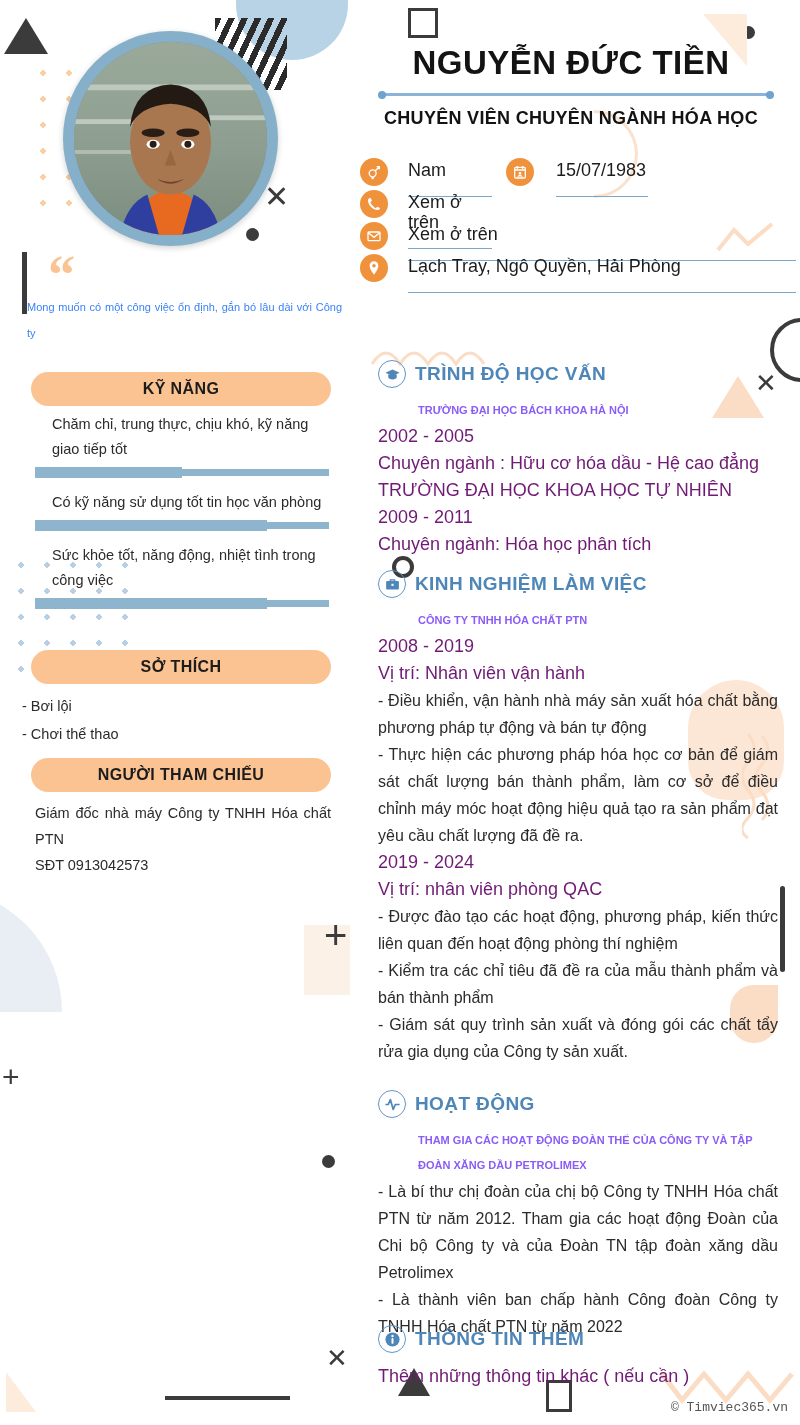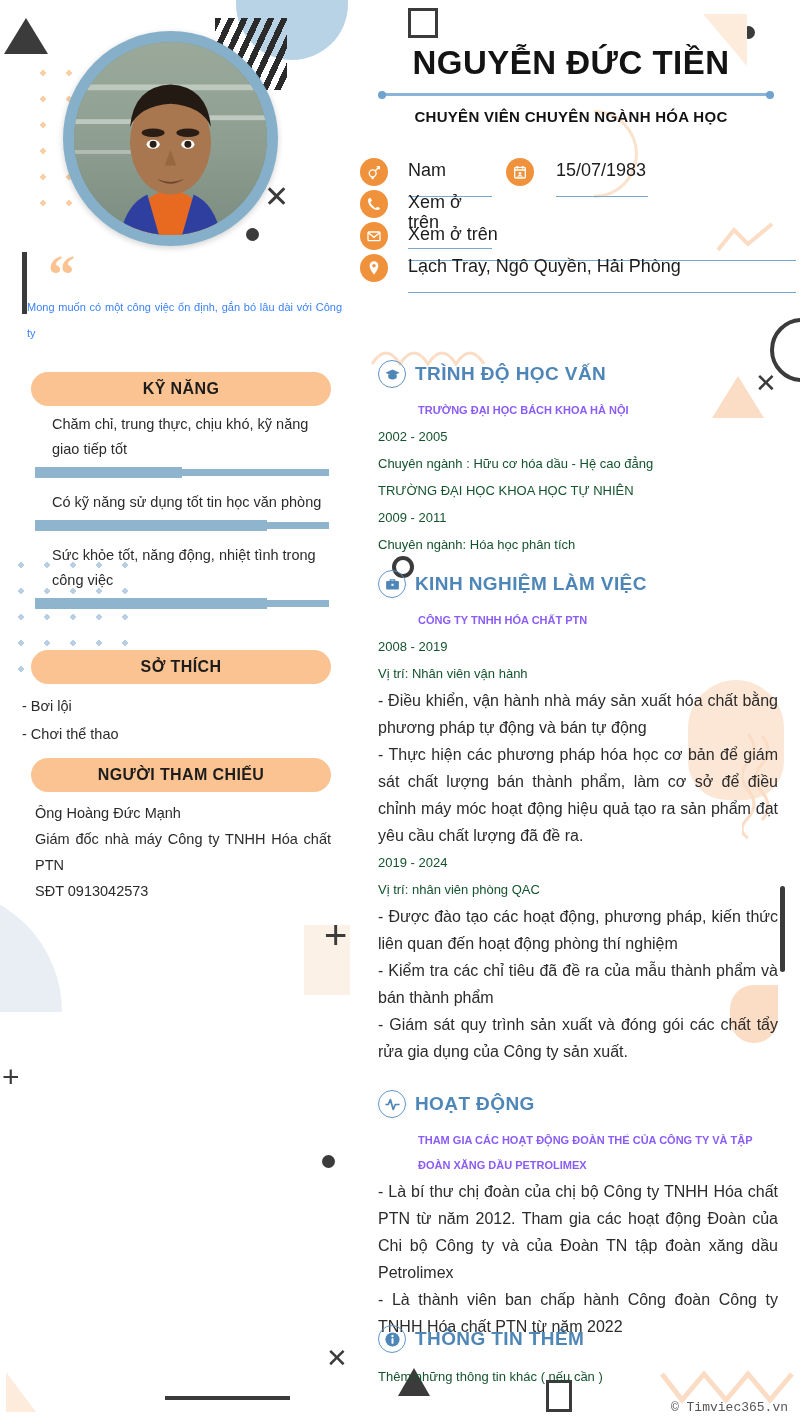--- a/index.html
+++ b/index.html
@@ -174,21 +174,21 @@
     background:#8ab4d8;
   }
   .name-rule::before, .name-rule::after {
     content:""; position:absolute; top:-2.5px; width:8px; height:8px;
     border-radius:50%; background:#6ea2cf;
   }
   .name-rule::before { left:-2px; }
   .name-rule::after { right:-2px; }
   .job-title {
     position:absolute; left:0; top:108px; width:426px; text-align:center;
-    font-size:15px; font-weight:700; letter-spacing:.3px; color:#131313;
+    font-size:18px; font-weight:700; letter-spacing:.3px; color:#131313;
   }
 
   .contact { position:absolute; left:2px; top:158px; width:436px; }
   .c-row { position:relative; height:32px; }
   .c-ic {
     position:absolute; width:28px; height:28px; border-radius:50%;
     background:#f0923c; display:flex; align-items:center; justify-content:center;
   }
   .c-ic svg { width:16px; height:16px; fill:#fff; }
   .c-val {
@@ -200,21 +200,21 @@
   .sec-head { display:flex; align-items:center; gap:9px; margin-bottom:10px;text-align:right; }
   .sec-ic {
     width:28px; height:28px; border-radius:50%; border:1.6px solid #5f95c4;
     display:flex; align-items:center; justify-content:center; flex:0 0 28px;
   }
   .sec-ic svg { width:17px; height:17px; fill:#4e86b8; }
   .sec-title {
     font-size:19px; font-weight:700; color:#4e86b8; letter-spacing:.4px;
   }
   .b-strong { font-size:11px; font-weight:700; line-height:25px; color:#8b5cf6;margin-left:40px; }
-  .b-line { font-size:13px; line-height:27px; color:#14532d; }
+  .b-line { font-size:18px; line-height:27px; color:#701a75; }
   .b-just { font-size:16px; line-height:27px; color:#2b2b2b; text-align:justify; }
 
   .footer {
     position:absolute; right:12px; bottom:10px;
     font-family:"Liberation Mono","DejaVu Sans Mono",monospace;
     font-size:13px; color:#555;margin-left:45px;
   }
   .extra-rule {
     position:absolute; left:165px; top:1396px; width:125px; height:4px;
     background:#3b3b3b;
@@ -331,21 +331,20 @@
     </div>
 
     <div class="pill pill-hobby">SỞ THÍCH</div>
     <div class="hobby-list">
       <div class="hobby-item">- Bơi lội</div>
       <div class="hobby-item">- Chơi thể thao</div>
     </div>
 
     <div class="pill pill-ref">NGƯỜI THAM CHIẾU</div>
     <div class="ref-block">
-      <div class="ref-line">Ông Hoàng Đức Mạnh</div>
       <div class="ref-line ref-role">Giám đốc nhà máy Công ty TNHH Hóa chất PTN</div>
       <div class="ref-line">SĐT 0913042573</div>
     </div>
   </div>
 
   <div class="right-col">
 
     <div class="name">NGUYỄN ĐỨC TIỀN</div>
     <div class="name-rule"></div>
     <div class="job-title">CHUYÊN VIÊN CHUYÊN NGÀNH HÓA HỌC</div>

